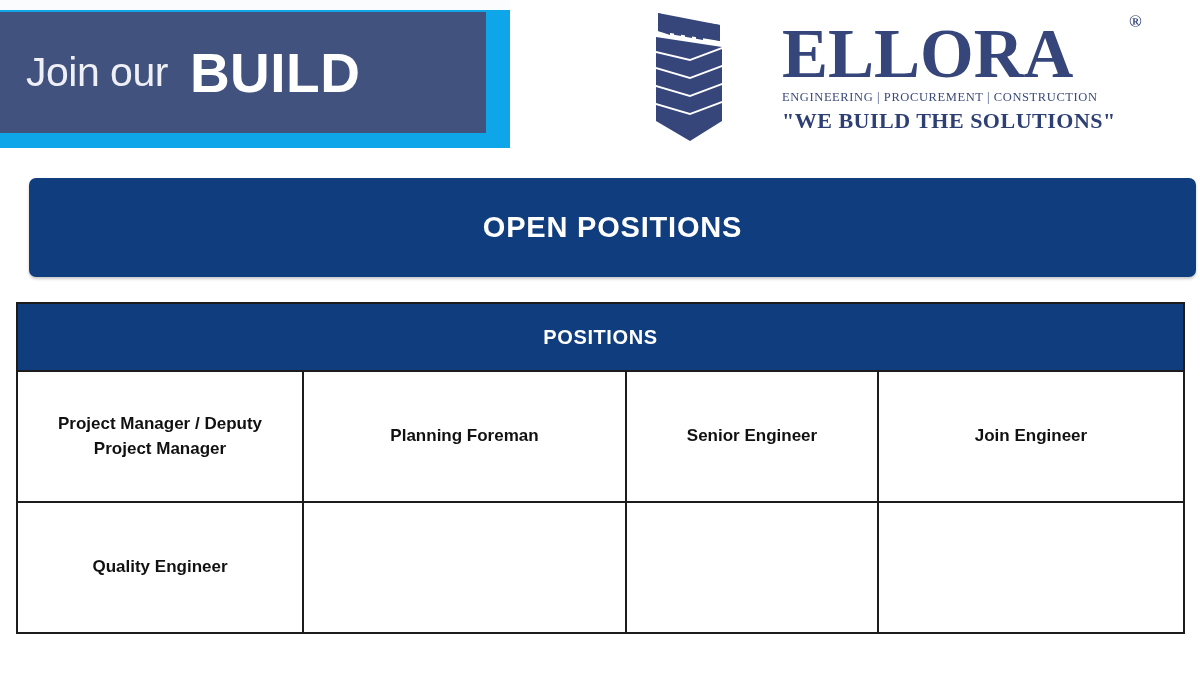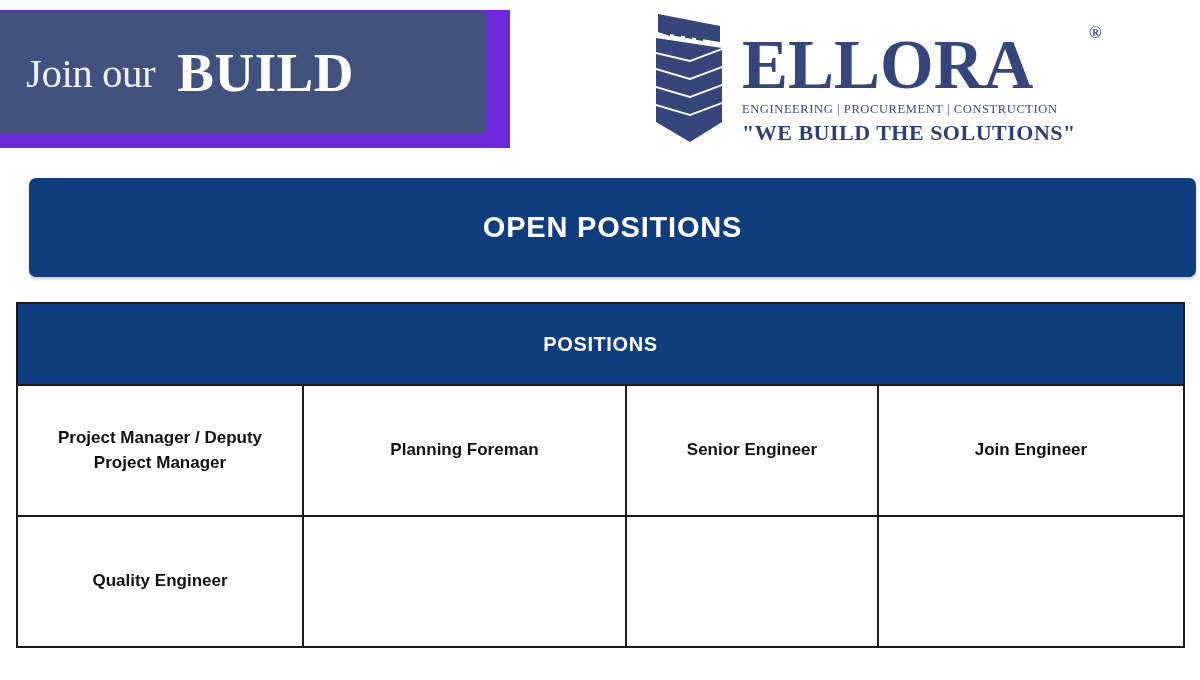--- a/index.html
+++ b/index.html
@@ -25,22 +25,21 @@
     background: #ffffff;
   }
 
   
   .team-banner-wrap {
     position: absolute;
     left: 0;
     top: 0;
     width: 510px;
     height: 148px;
-    background: #6d28d9;
-    font-family: Liberation Serif, serif;
+    background: #0ea5e9;
   }
   .team-banner-wrap::after {
     content: "";
     position: absolute;
     left: 0; top: 0;
     width: 510px; height: 10px;
     background: #fbfcfe;
   }
   .team-banner {
     position: absolute;
@@ -72,21 +71,22 @@
   }
 
   
   .logo-block {
     position: absolute;
     left: 650px;
     top: 6px;
     width: 420px;
     height: 140px;
     display: flex;
-    align-items: flex-end;
+    align-items: center;
+    gap: 40px;
   }
   .logo-mark {
     width: 78px;
     height: 136px;
     flex: 0 0 auto;
     margin-top: 2px;
   }
   .logo-text {
     margin-left: 14px;
     position: relative;
@@ -172,21 +172,21 @@
     color: #111111;
     line-height: 1.45;
     padding: 6px 10px;
     box-sizing: border-box;
   }
   table.positions thead th {
     background: #103d7e;
     color: #ffffff;
     font-size: 20px;
     letter-spacing: 0.6px;
-    height: 82px;
+    height: 68px;
   }
   table.positions tbody tr { height: 131px; }
   table.positions tbody tr.tint td { background: #f4f4f9; }
   table.positions tbody tr.plain td { background: #ffffff; }
 
   .col-1 { width: 286px; }
   .col-2 { width: 323px; }
   .col-3 { width: 252px; }
   .col-4 { width: 306px; }
 

